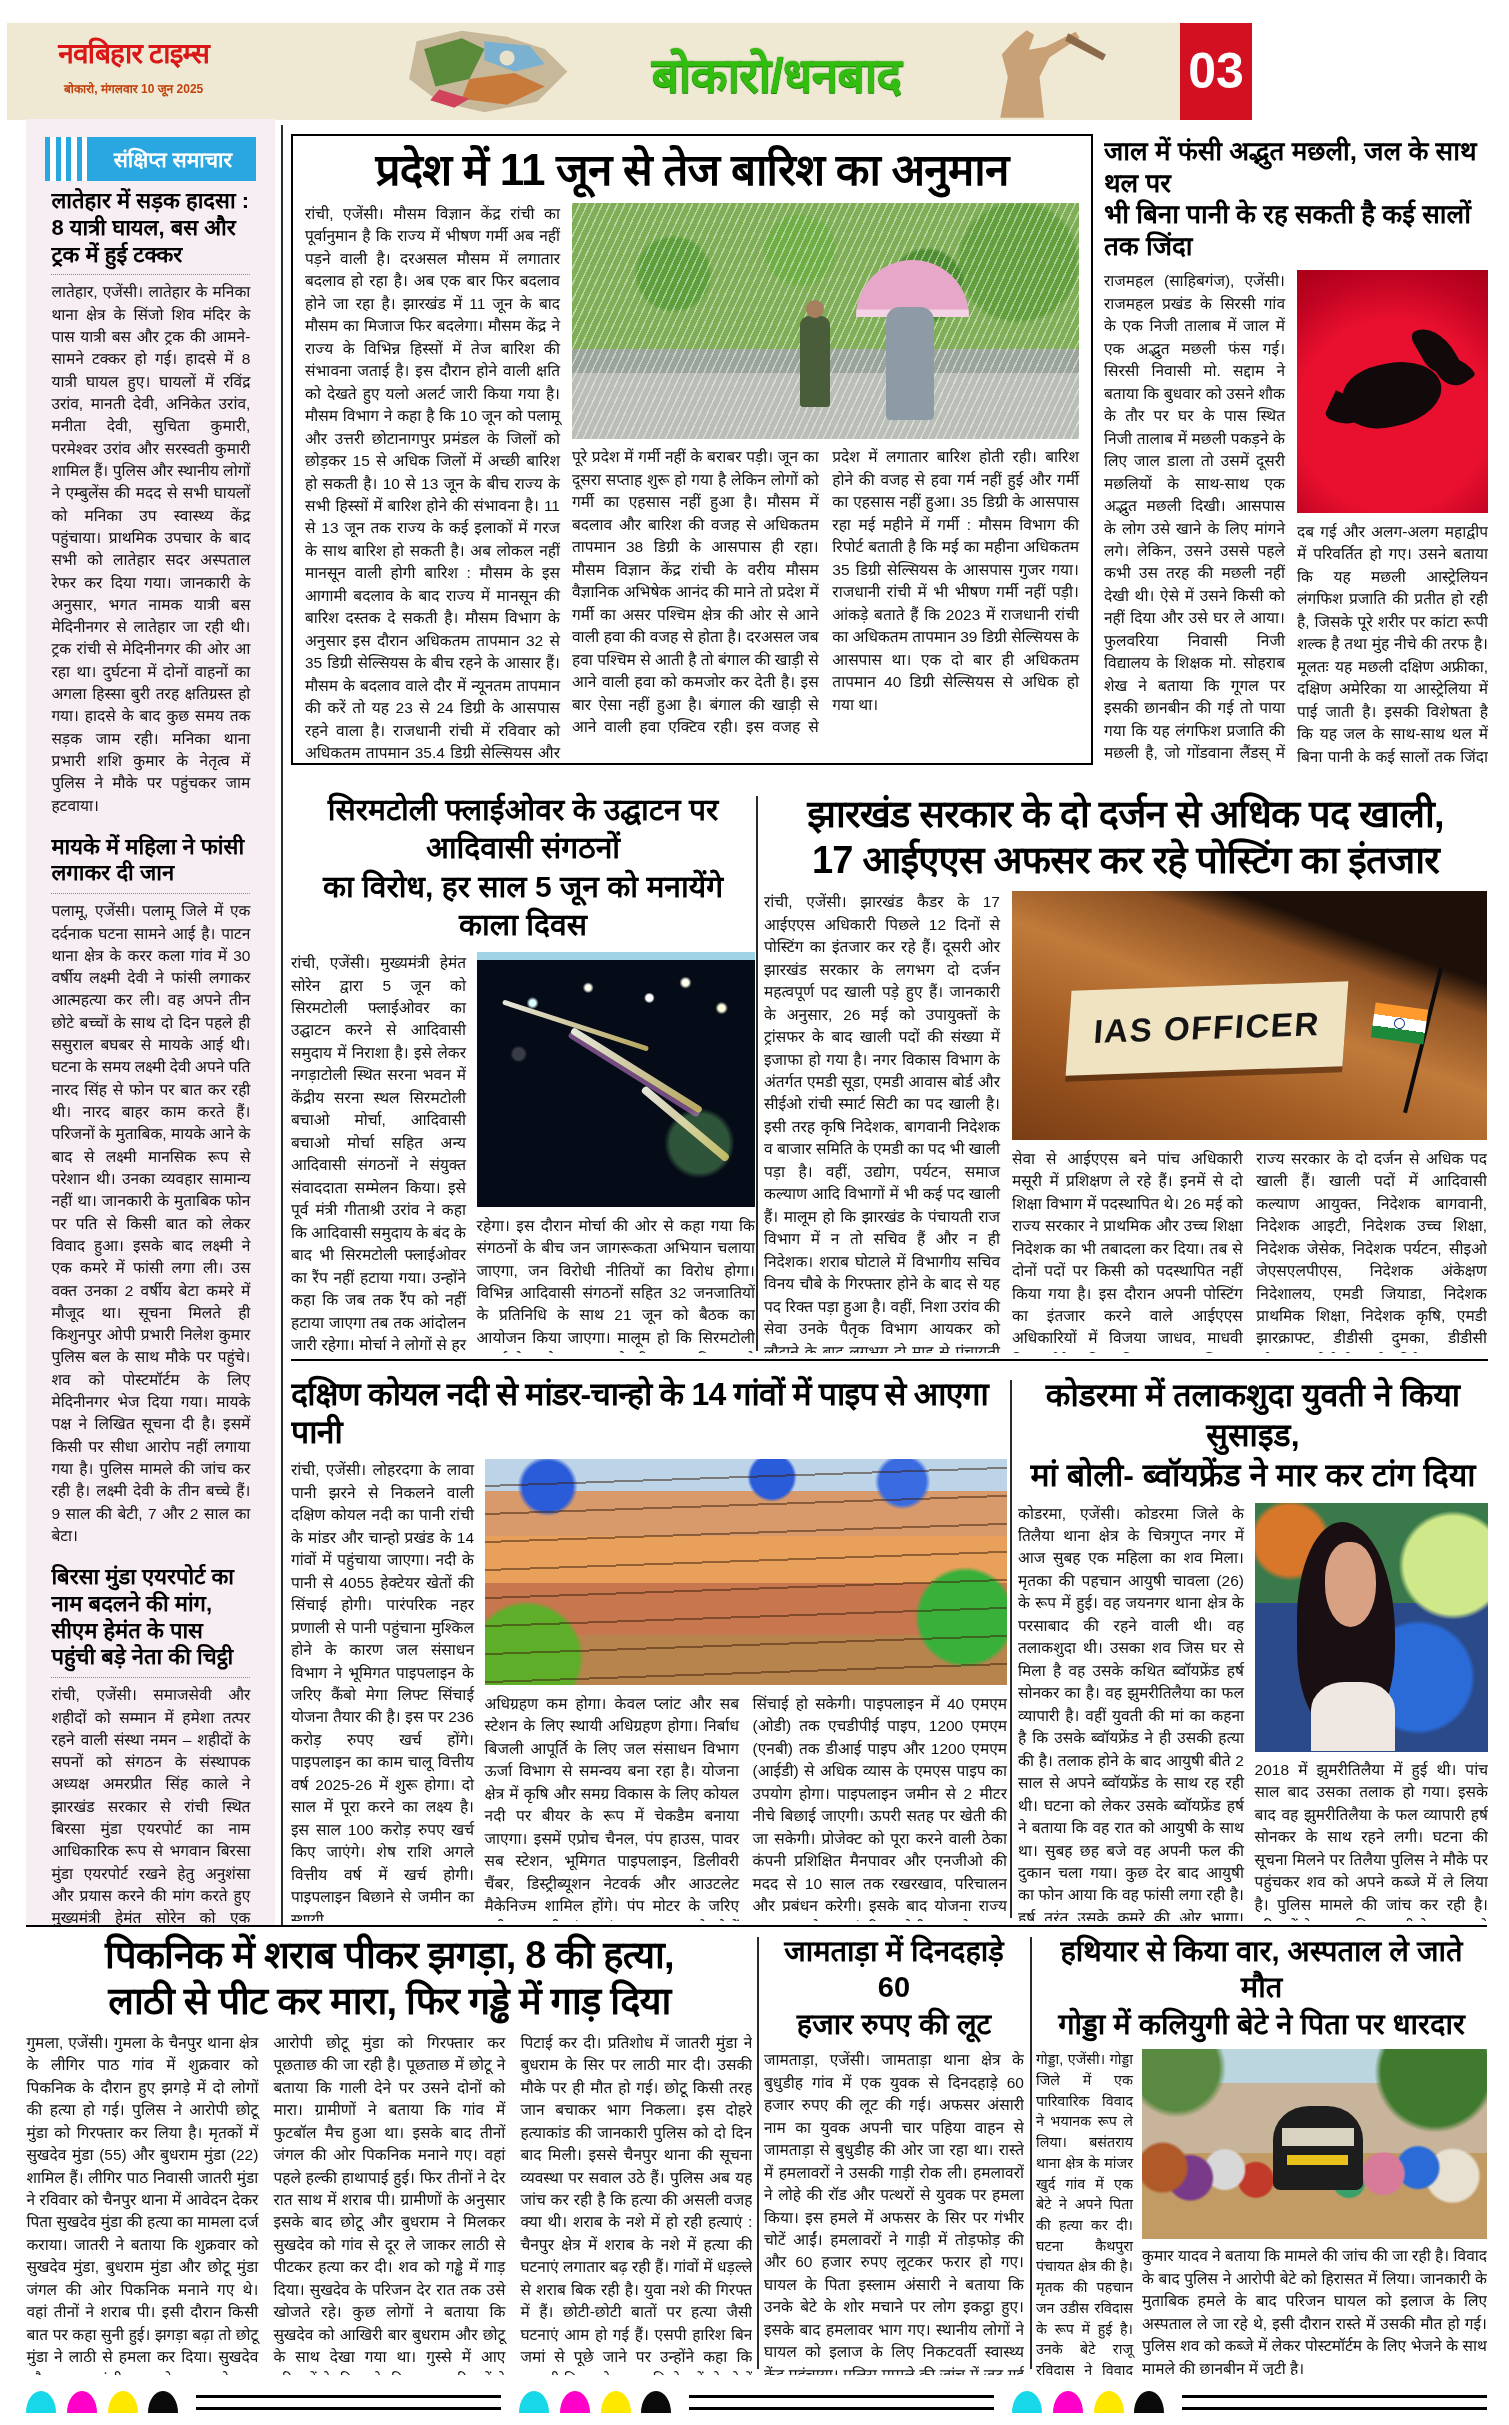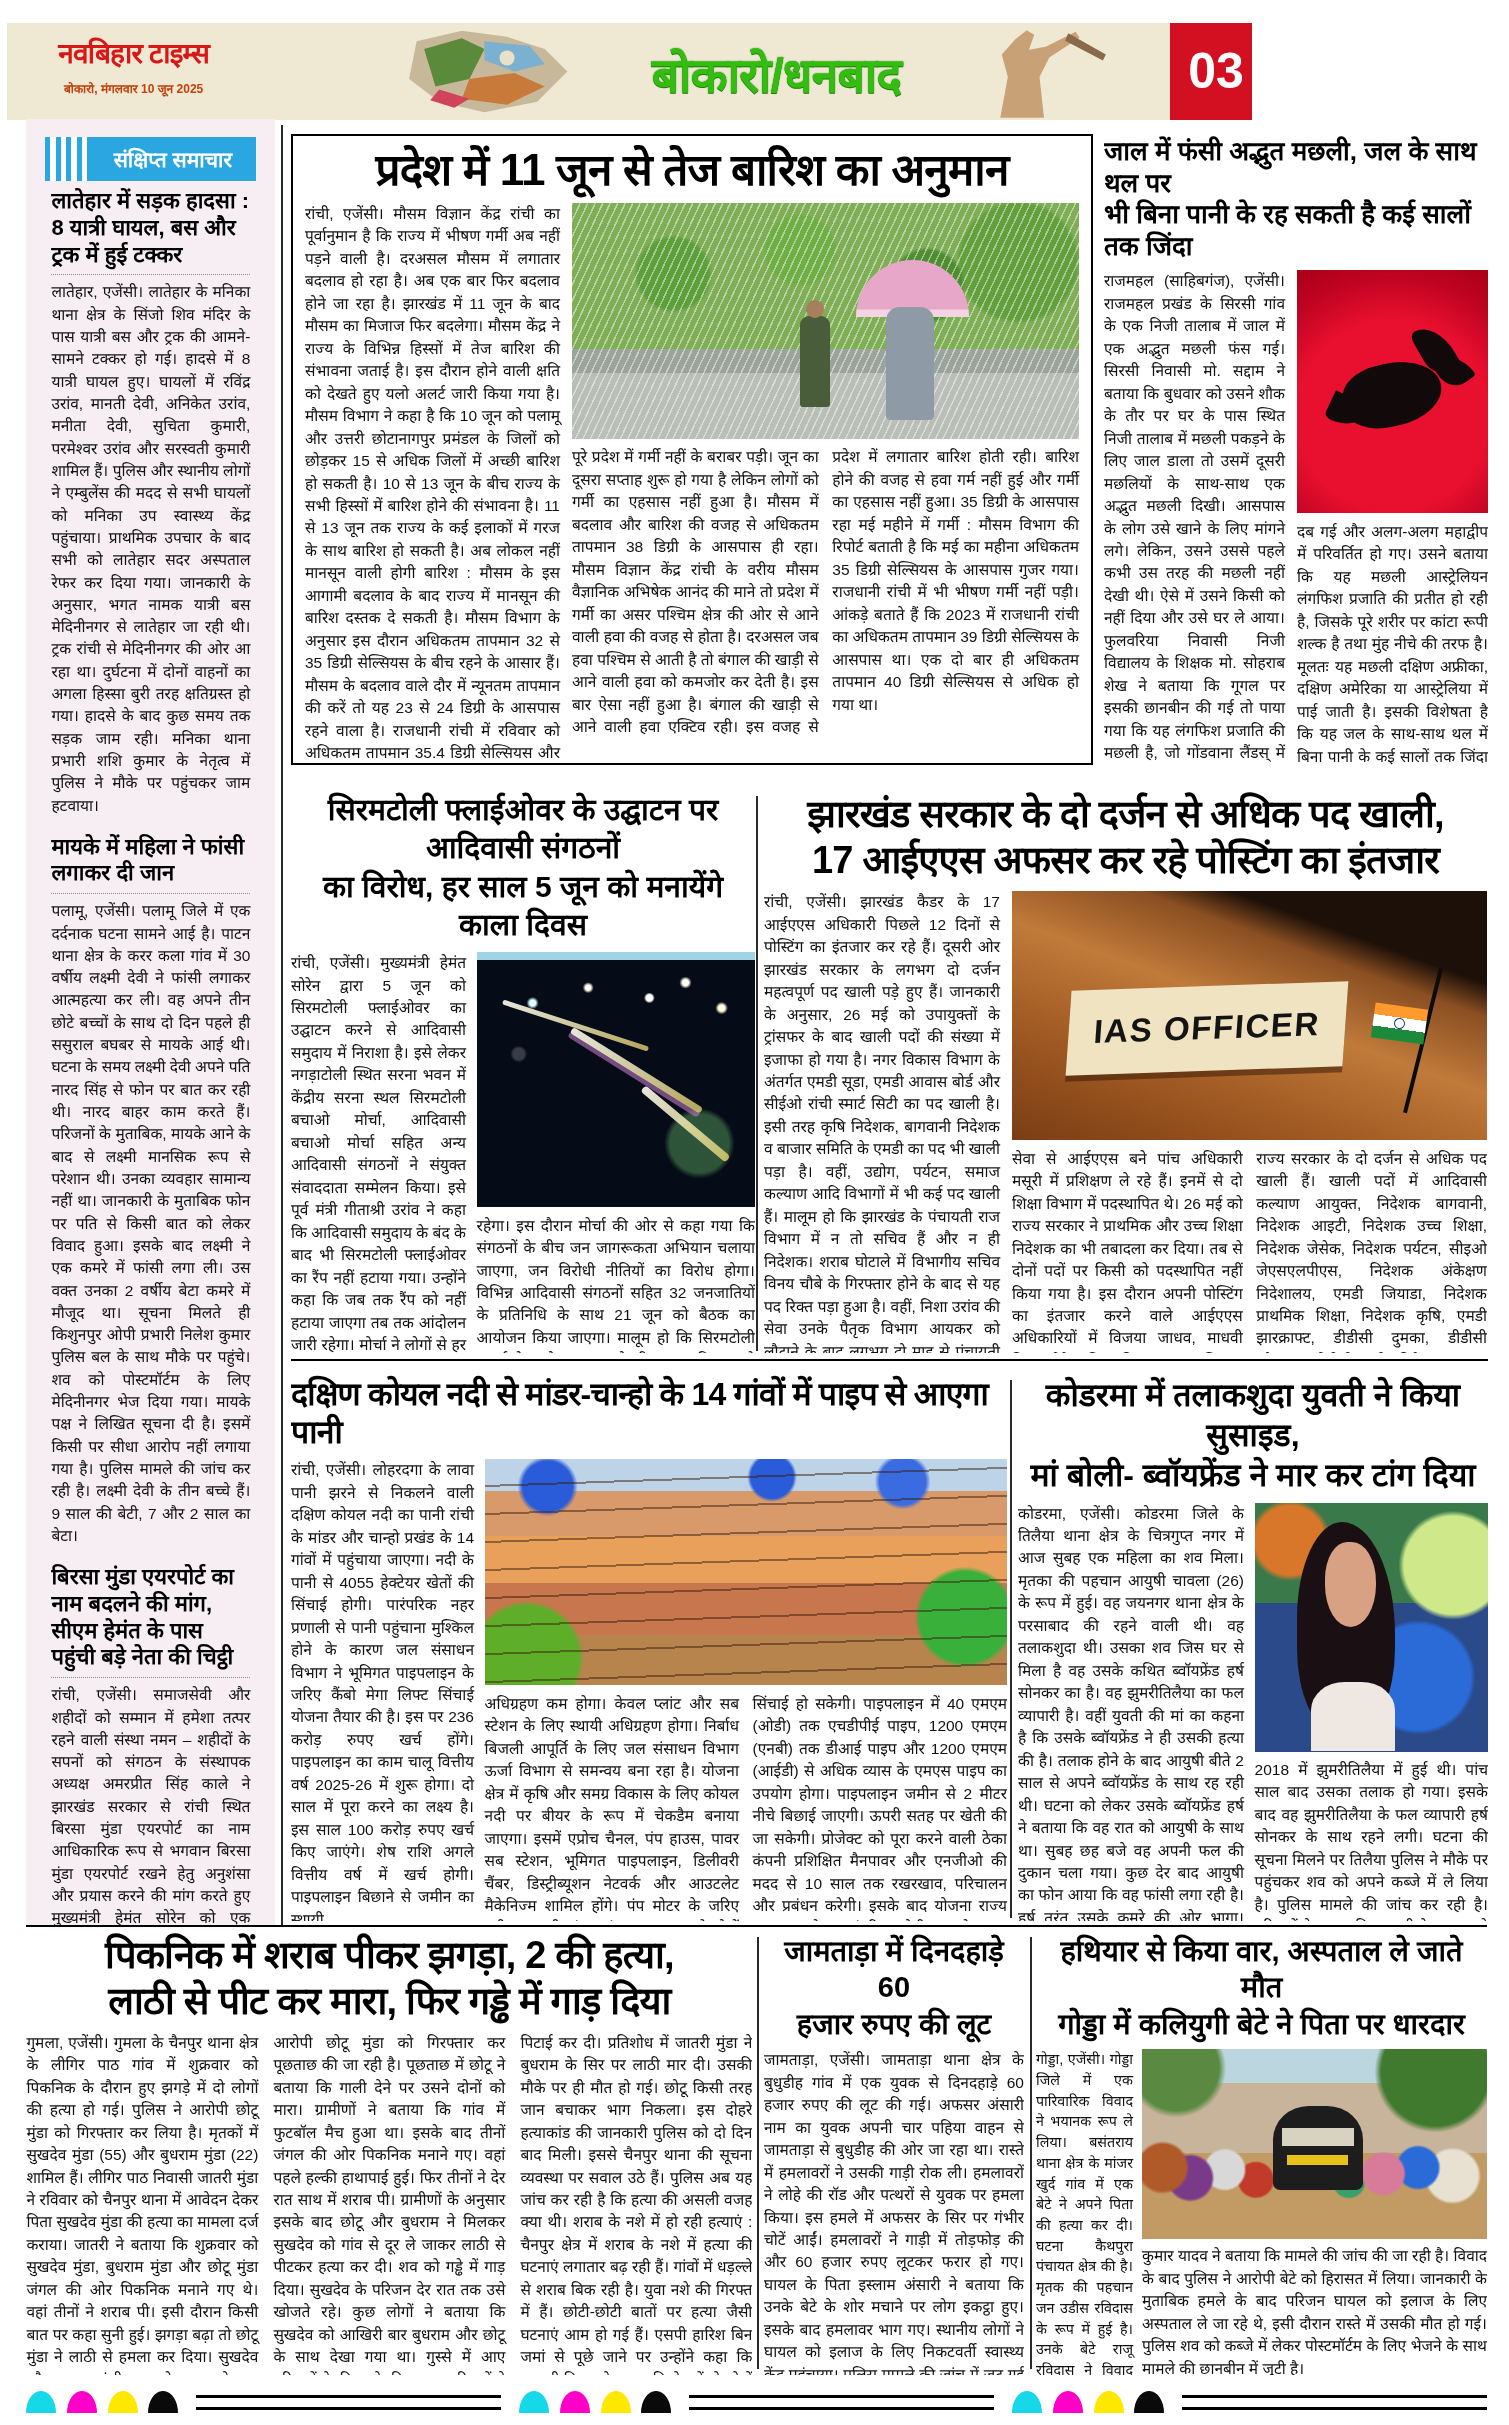--- a/index.html
+++ b/index.html
@@ -10,21 +10,21 @@
   
   .masthead{position:absolute;left:7px;top:22.6px;width:1245px;height:97px;background:#efe9d4;}
   .mast-left{position:absolute;left:13.6px;top:10.6px;width:226px;text-align:center;}
   .paper-name{font-size:28px;font-weight:bold;color:#d91717;letter-spacing:-0.8px;}
   .edition-line{font-size:12px;font-weight:bold;color:#c2410c;margin-top:9px;}
   .mast-collage{position:absolute;left:387px;top:3px;width:202px;height:91px;}
   .section-title{position:absolute;left:596px;top:18px;width:347px;text-align:center;
     font-size:48px;font-weight:bold;color:#33bd11;text-shadow:0 0.8px 0 #1d7e05, 0 0 1.5px #1d7e05;letter-spacing:-0.8px;}
   .mast-statue{position:absolute;left:948px;top:1.5px;width:166px;height:94px;}
   .page-number{position:absolute;right:0;top:0;width:72px;height:97px;background:#d21021;color:#fff;
-    font-size:50px;font-weight:bold;display:flex;align-items:center;justify-content:center;padding-left:10px;}
+    font-size:50px;font-weight:bold;display:flex;align-items:center;justify-content:center;}
   
   .briefs{position:absolute;left:26.4px;top:119px;width:249px;height:1808px;background:#f7eef4;
     padding:16px;box-sizing:border-box;overflow:hidden;}
   .briefs-header{display:flex;align-items:stretch;height:44px;margin:1.5px 3px 7.5px 3px;}
   .stripes{width:44px;background:repeating-linear-gradient(90deg,#2aa7e0 0 5.3px,#ffffff 5.3px 10.6px);}
   .briefs-title{flex:1;background:#2aa7e0;color:#fff;font-size:21px;font-weight:bold;
     display:flex;align-items:center;justify-content:center;}
   .brief{margin:0 9px 16.6px 9px;}
   .brief .bhead{font-size:22px;line-height:1.22;font-weight:bold;color:#000;
     border-bottom:1.5px dotted #8a8a8a;padding-bottom:6px;margin-bottom:6px;}
@@ -312,21 +312,21 @@
           <div class="face"></div>
           <div class="shirt"></div>
         </div>
         <div class="btxt">2018 में झुमरीतिलैया में हुई थी। पांच साल बाद उसका तलाक हो गया। इसके बाद वह झुमरीतिलैया के फल व्यापारी हर्ष सोनकर के साथ रहने लगी। घटना की सूचना मिलने पर तिलैया पुलिस ने मौके पर पहुंचकर शव को अपने कब्जे में ले लिया है। पुलिस मामले की जांच कर रही है। परिजनों ने बताया कि आयुषी के तलाक हो जाने के बाद वह झुमरीतिलैया के अड्डी बांग्ला रोड स्थित वृद्धाश्रम में बतौर कोऑर्डिनेटर काम करने लगी थी। जिसके बाद से वह काफी खुश रहने लगी। उसका एक छह साल का लड़का है, जो मेरे ही साथ परसाबाद में रहता था। परिजनों के मुताबिक पिछले कुछ महीनों से जब हमने उससे दूसरी शादी करने की बात की तो वह तैयार हो गई।</div>
       </div>
     </div>
   </section>
 
   <section class="article picnic">
     <h2 class="head">
-      <div>पिकनिक में शराब पीकर झगड़ा, 2 की हत्या,</div>
+      <div>पिकनिक में शराब पीकर झगड़ा, 8 की हत्या,</div>
       <div>लाठी से पीट कर मारा, फिर गड्ढे में गाड़ दिया</div>
     </h2>
     <div class="btxt cols3">गुमला, एजेंसी। गुमला के चैनपुर थाना क्षेत्र के लीगिर पाठ गांव में शुक्रवार को पिकनिक के दौरान हुए झगड़े में दो लोगों की हत्या हो गई। पुलिस ने आरोपी छोटू मुंडा को गिरफ्तार कर लिया है। मृतकों में सुखदेव मुंडा (55) और बुधराम मुंडा (22) शामिल हैं। लीगिर पाठ निवासी जातरी मुंडा ने रविवार को चैनपुर थाना में आवेदन देकर पिता सुखदेव मुंडा की हत्या का मामला दर्ज कराया। जातरी ने बताया कि शुक्रवार को सुखदेव मुंडा, बुधराम मुंडा और छोटू मुंडा जंगल की ओर पिकनिक मनाने गए थे। वहां तीनों ने शराब पी। इसी दौरान किसी बात पर कहा सुनी हुई। झगड़ा बढ़ा तो छोटू मुंडा ने लाठी से हमला कर दिया। सुखदेव और बुधराम गंभीर रूप से घायल हो गए। दोनों की मौके पर ही मौत हो गई। घटना के दो दिन बाद बॉडी उठाया गया : घटना की जानकारी मिलने पर पुलिस लीगिर पाठ पहुंची। दोनों शवों को कब्जे में लेकर पोस्टमॉर्टम के लिए गुमला भेजा गया। आरोपी छोटू मुंडा को गिरफ्तार कर पूछताछ की जा रही है। पूछताछ में छोटू ने बताया कि गाली देने पर उसने दोनों को मारा। ग्रामीणों ने बताया कि गांव में फुटबॉल मैच हुआ था। इसके बाद तीनों जंगल की ओर पिकनिक मनाने गए। वहां पहले हल्की हाथापाई हुई। फिर तीनों ने देर रात साथ में शराब पी। ग्रामीणों के अनुसार इसके बाद छोटू और बुधराम ने मिलकर सुखदेव को गांव से दूर ले जाकर लाठी से पीटकर हत्या कर दी। शव को गड्ढे में गाड़ दिया। सुखदेव के परिजन देर रात तक उसे खोजते रहे। कुछ लोगों ने बताया कि सुखदेव को आखिरी बार बुधराम और छोटू के साथ देखा गया था। गुस्से में आए परिजनों ने की दूसरे की हत्या : परिजनों ने दोनों से पूछताछ की, पर उन्होंने कुछ नहीं बताया। शनिवार को दबाव बढ़ने पर दोनों ने हत्या की बात कबूल की और शव की जानकारी दी। शव मिलने के बाद गुस्से में आकर परिजनों ने बुधराम और छोटू की पिटाई कर दी। प्रतिशोध में जातरी मुंडा ने बुधराम के सिर पर लाठी मार दी। उसकी मौके पर ही मौत हो गई। छोटू किसी तरह जान बचाकर भाग निकला। इस दोहरे हत्याकांड की जानकारी पुलिस को दो दिन बाद मिली। इससे चैनपुर थाना की सूचना व्यवस्था पर सवाल उठे हैं। पुलिस अब यह जांच कर रही है कि हत्या की असली वजह क्या थी। शराब के नशे में हो रही हत्याएं : चैनपुर क्षेत्र में शराब के नशे में हत्या की घटनाएं लगातार बढ़ रही हैं। गांवों में धड़ल्ले से शराब बिक रही है। युवा नशे की गिरफ्त में हैं। छोटी-छोटी बातों पर हत्या जैसी घटनाएं आम हो गई हैं। एसपी हारिश बिन जमां से पूछे जाने पर उन्होंने कहा कि आपसी विवाद के बाद प्रतिशोध में दो लोगों की हत्या हुई है। पुलिस आरोपी को गिरफ्तार कर ली है। इसमें संलिप्त जो भी और दोषी पाए जाएंगे उनके विरुद्ध कठोर कानूनी कार्रवाई की जाएगी।</div>
   </section>
 
   <section class="article jamtara">
     <h2 class="head">
       <div>जामताड़ा में दिनदहाड़े 60</div>
       <div>हजार रुपए की लूट</div>
     </h2>

